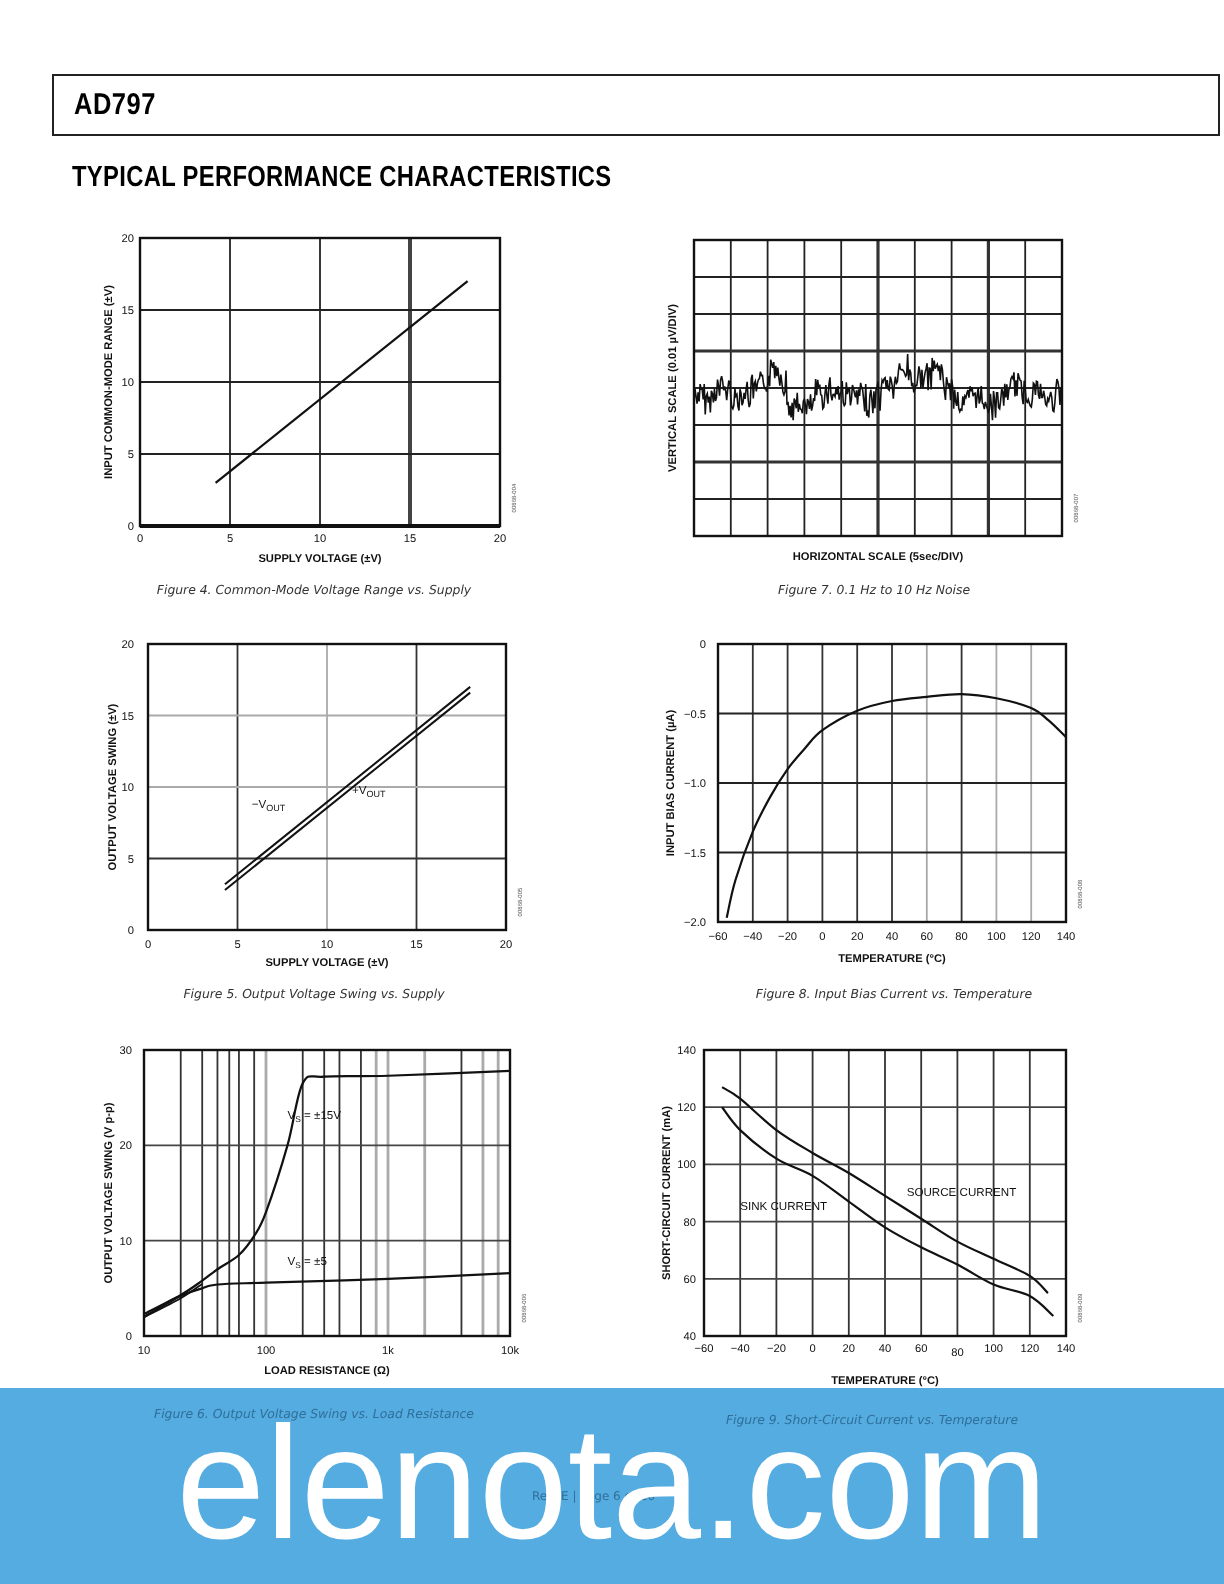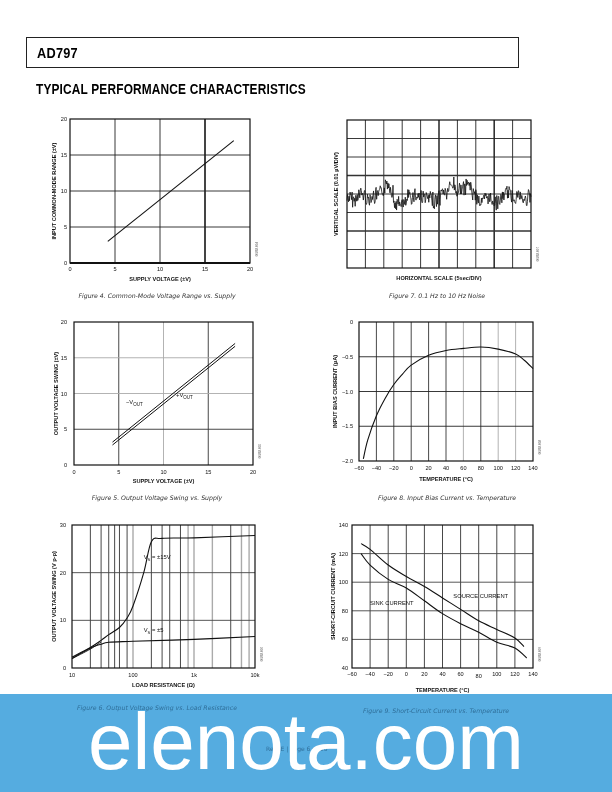--- a/index.html
+++ b/index.html
@@ -1,17 +1,17 @@
 <!DOCTYPE html>
 <html><head>
 <meta charset="utf-8">
 <style>
   html,body{margin:0;padding:0;}
   body{width:612px;height:792px;position:relative;background:#ffffff;overflow:hidden;font-family:"Liberation Sans",sans-serif;color:#000;}
-  .header-box{position:absolute;left:26px;top:37px;width:493px;height:31px;border:1px solid #222;border-left-width:1px;box-sizing:border-box;}
+  .header-box{position:absolute;left:26px;top:37px;width:584px;height:31px;border:1px solid #222;border-left-width:1px;box-sizing:border-box;}
   .part-no{position:absolute;left:10px;top:6px;font-family:"Liberation Sans",sans-serif;font-weight:bold;font-size:15px;letter-spacing:0.3px;transform:scaleX(0.85);transform-origin:left;}
   .section-title{position:absolute;left:36px;top:81px;font-weight:bold;font-size:14.5px;letter-spacing:0.2px;transform:scaleX(0.82);transform-origin:left;white-space:nowrap;}
   svg.chart{position:absolute;left:0;top:0;overflow:visible;}
   .tick{font-family:"Liberation Sans",sans-serif;font-size:5.6px;fill:#111;}
   .axlbl{font-family:"Liberation Sans",sans-serif;font-size:5.6px;font-weight:bold;fill:#111;}
   .ann{font-family:"Liberation Sans",sans-serif;font-size:5.8px;fill:#111;}
   .caption{position:absolute;font-family:"DejaVu Sans",sans-serif;font-style:italic;font-size:6.2px;color:#333;white-space:nowrap;transform:translateX(-50%);}
   .banner{position:absolute;left:0;top:694px;width:612px;height:98px;background:#55ace0;}
   .wm{position:absolute;left:0;top:700px;width:612px;text-align:center;font-family:"Liberation Sans",sans-serif;font-size:80px;color:#ffffff;line-height:84px;letter-spacing:0px;}
   .pgfoot{position:absolute;left:266px;top:745px;font-family:"DejaVu Sans",sans-serif;font-size:6px;color:#2f6f9a;}

